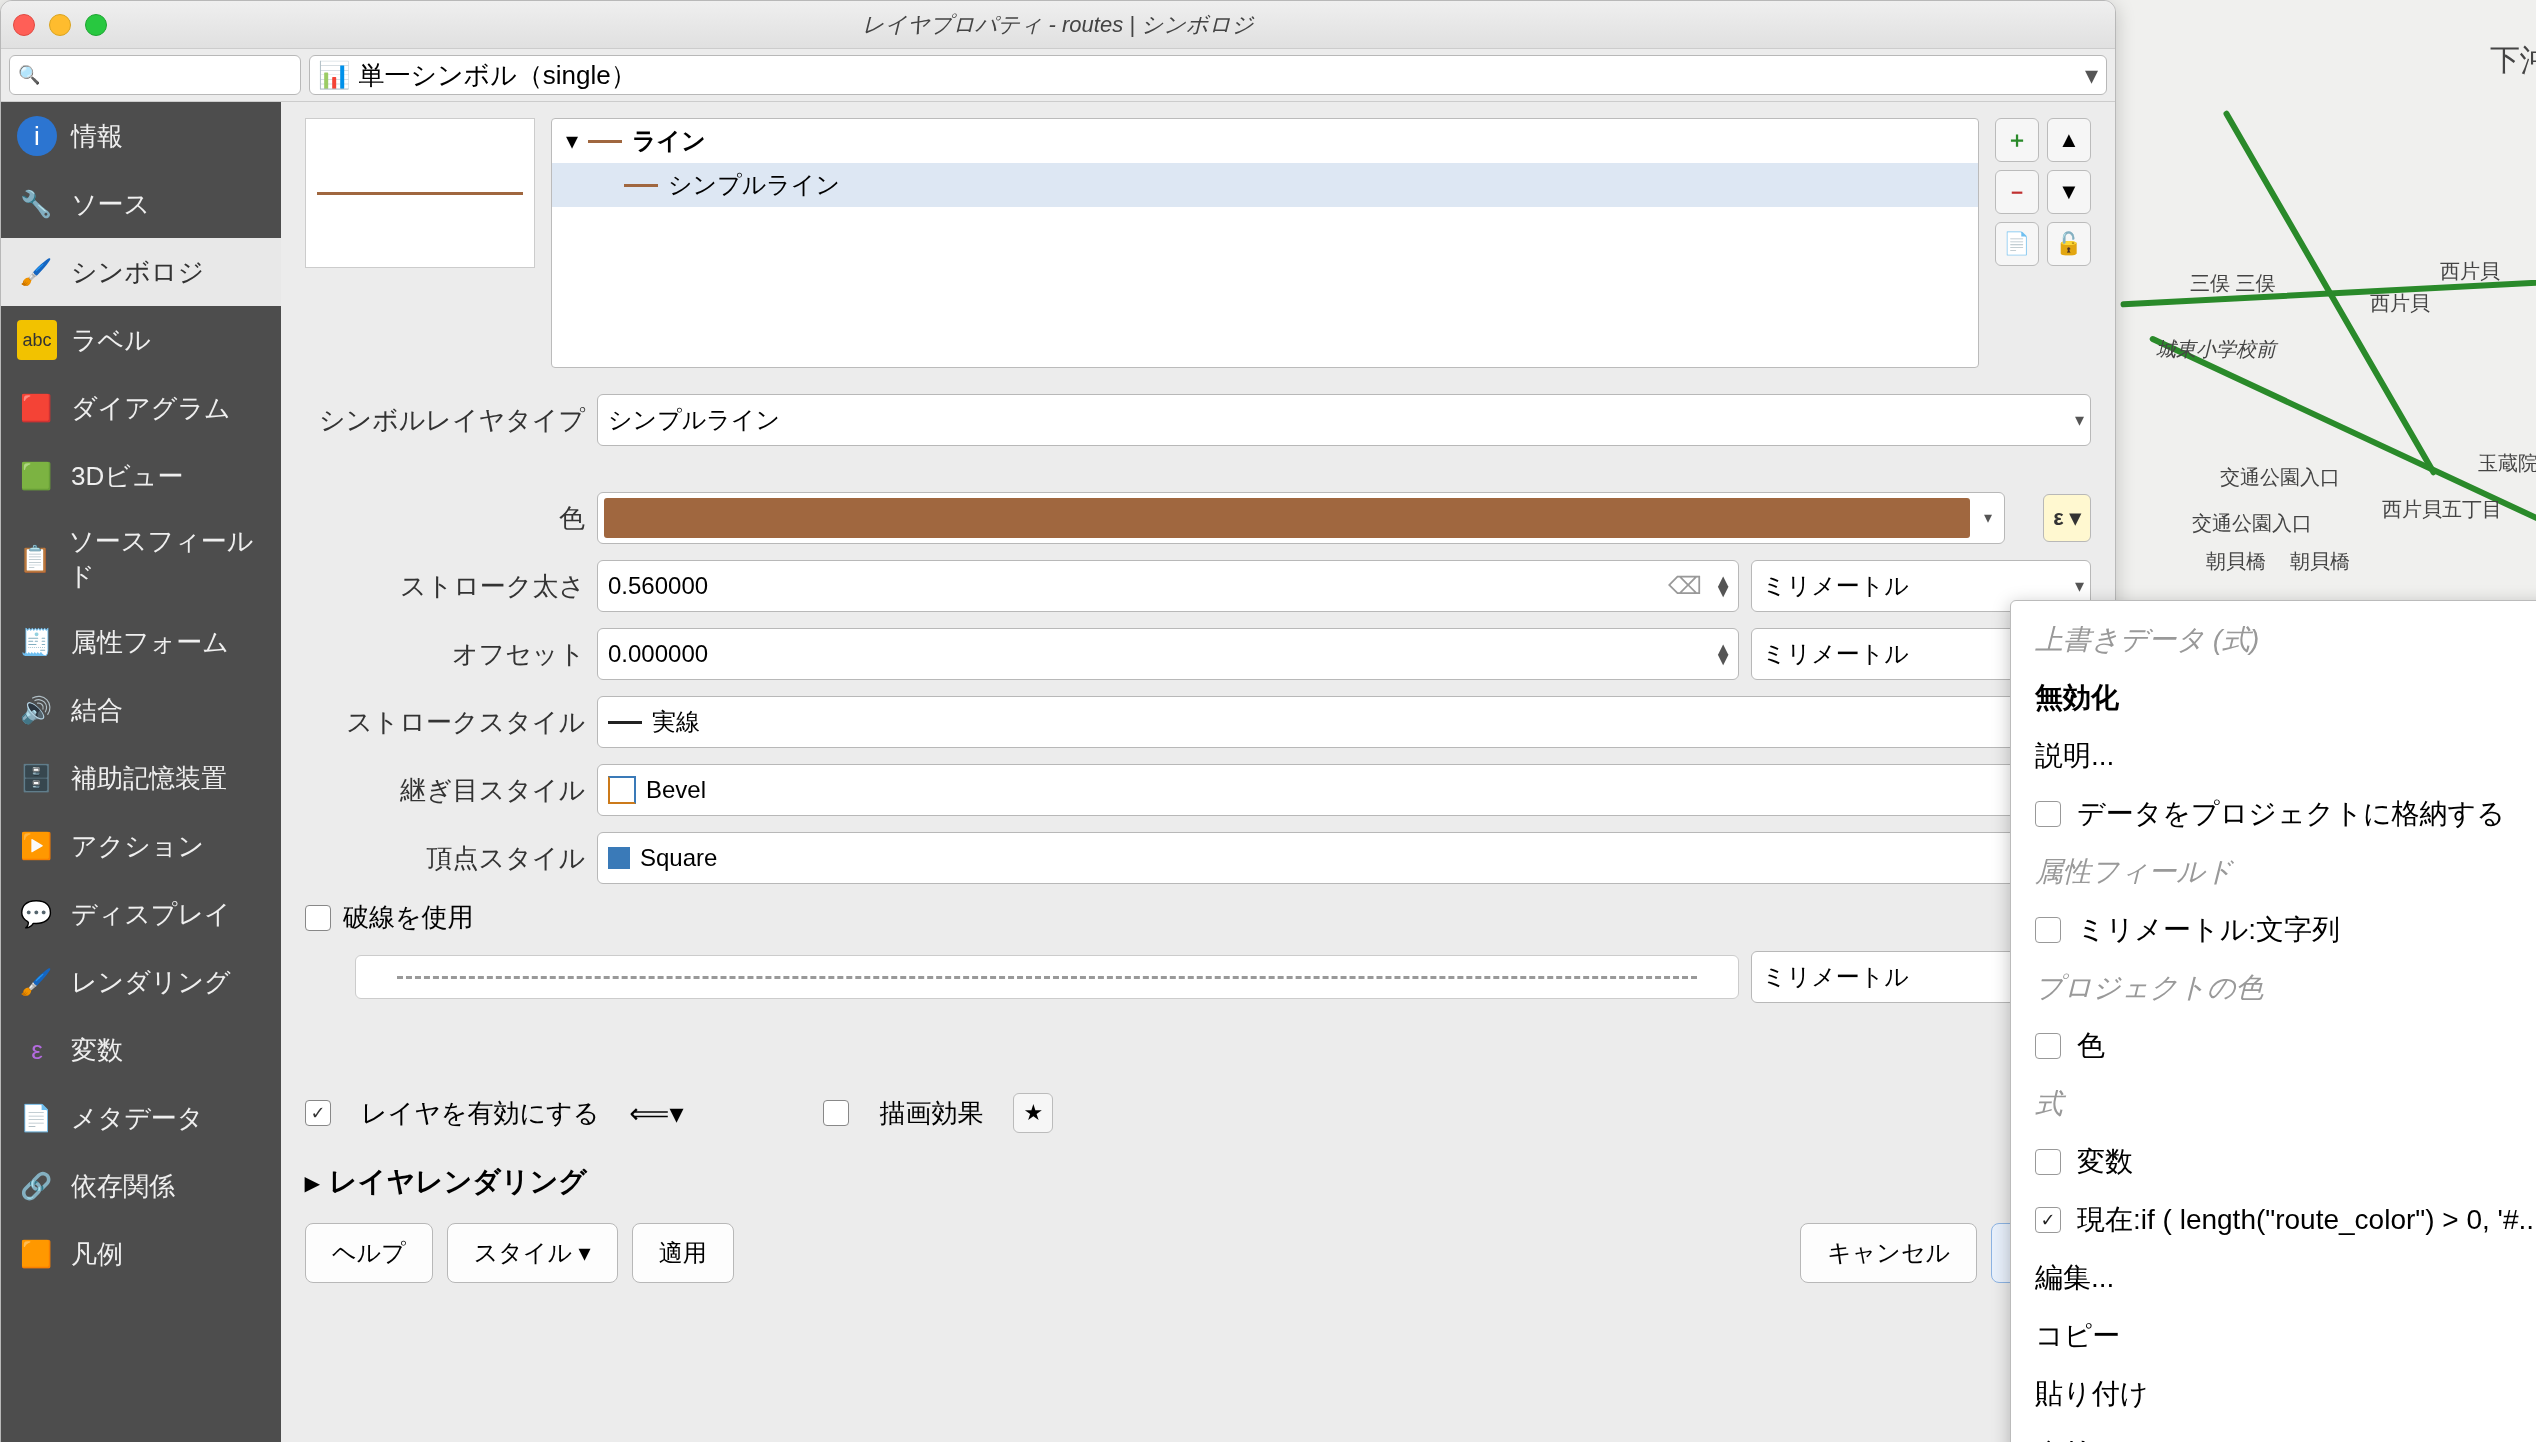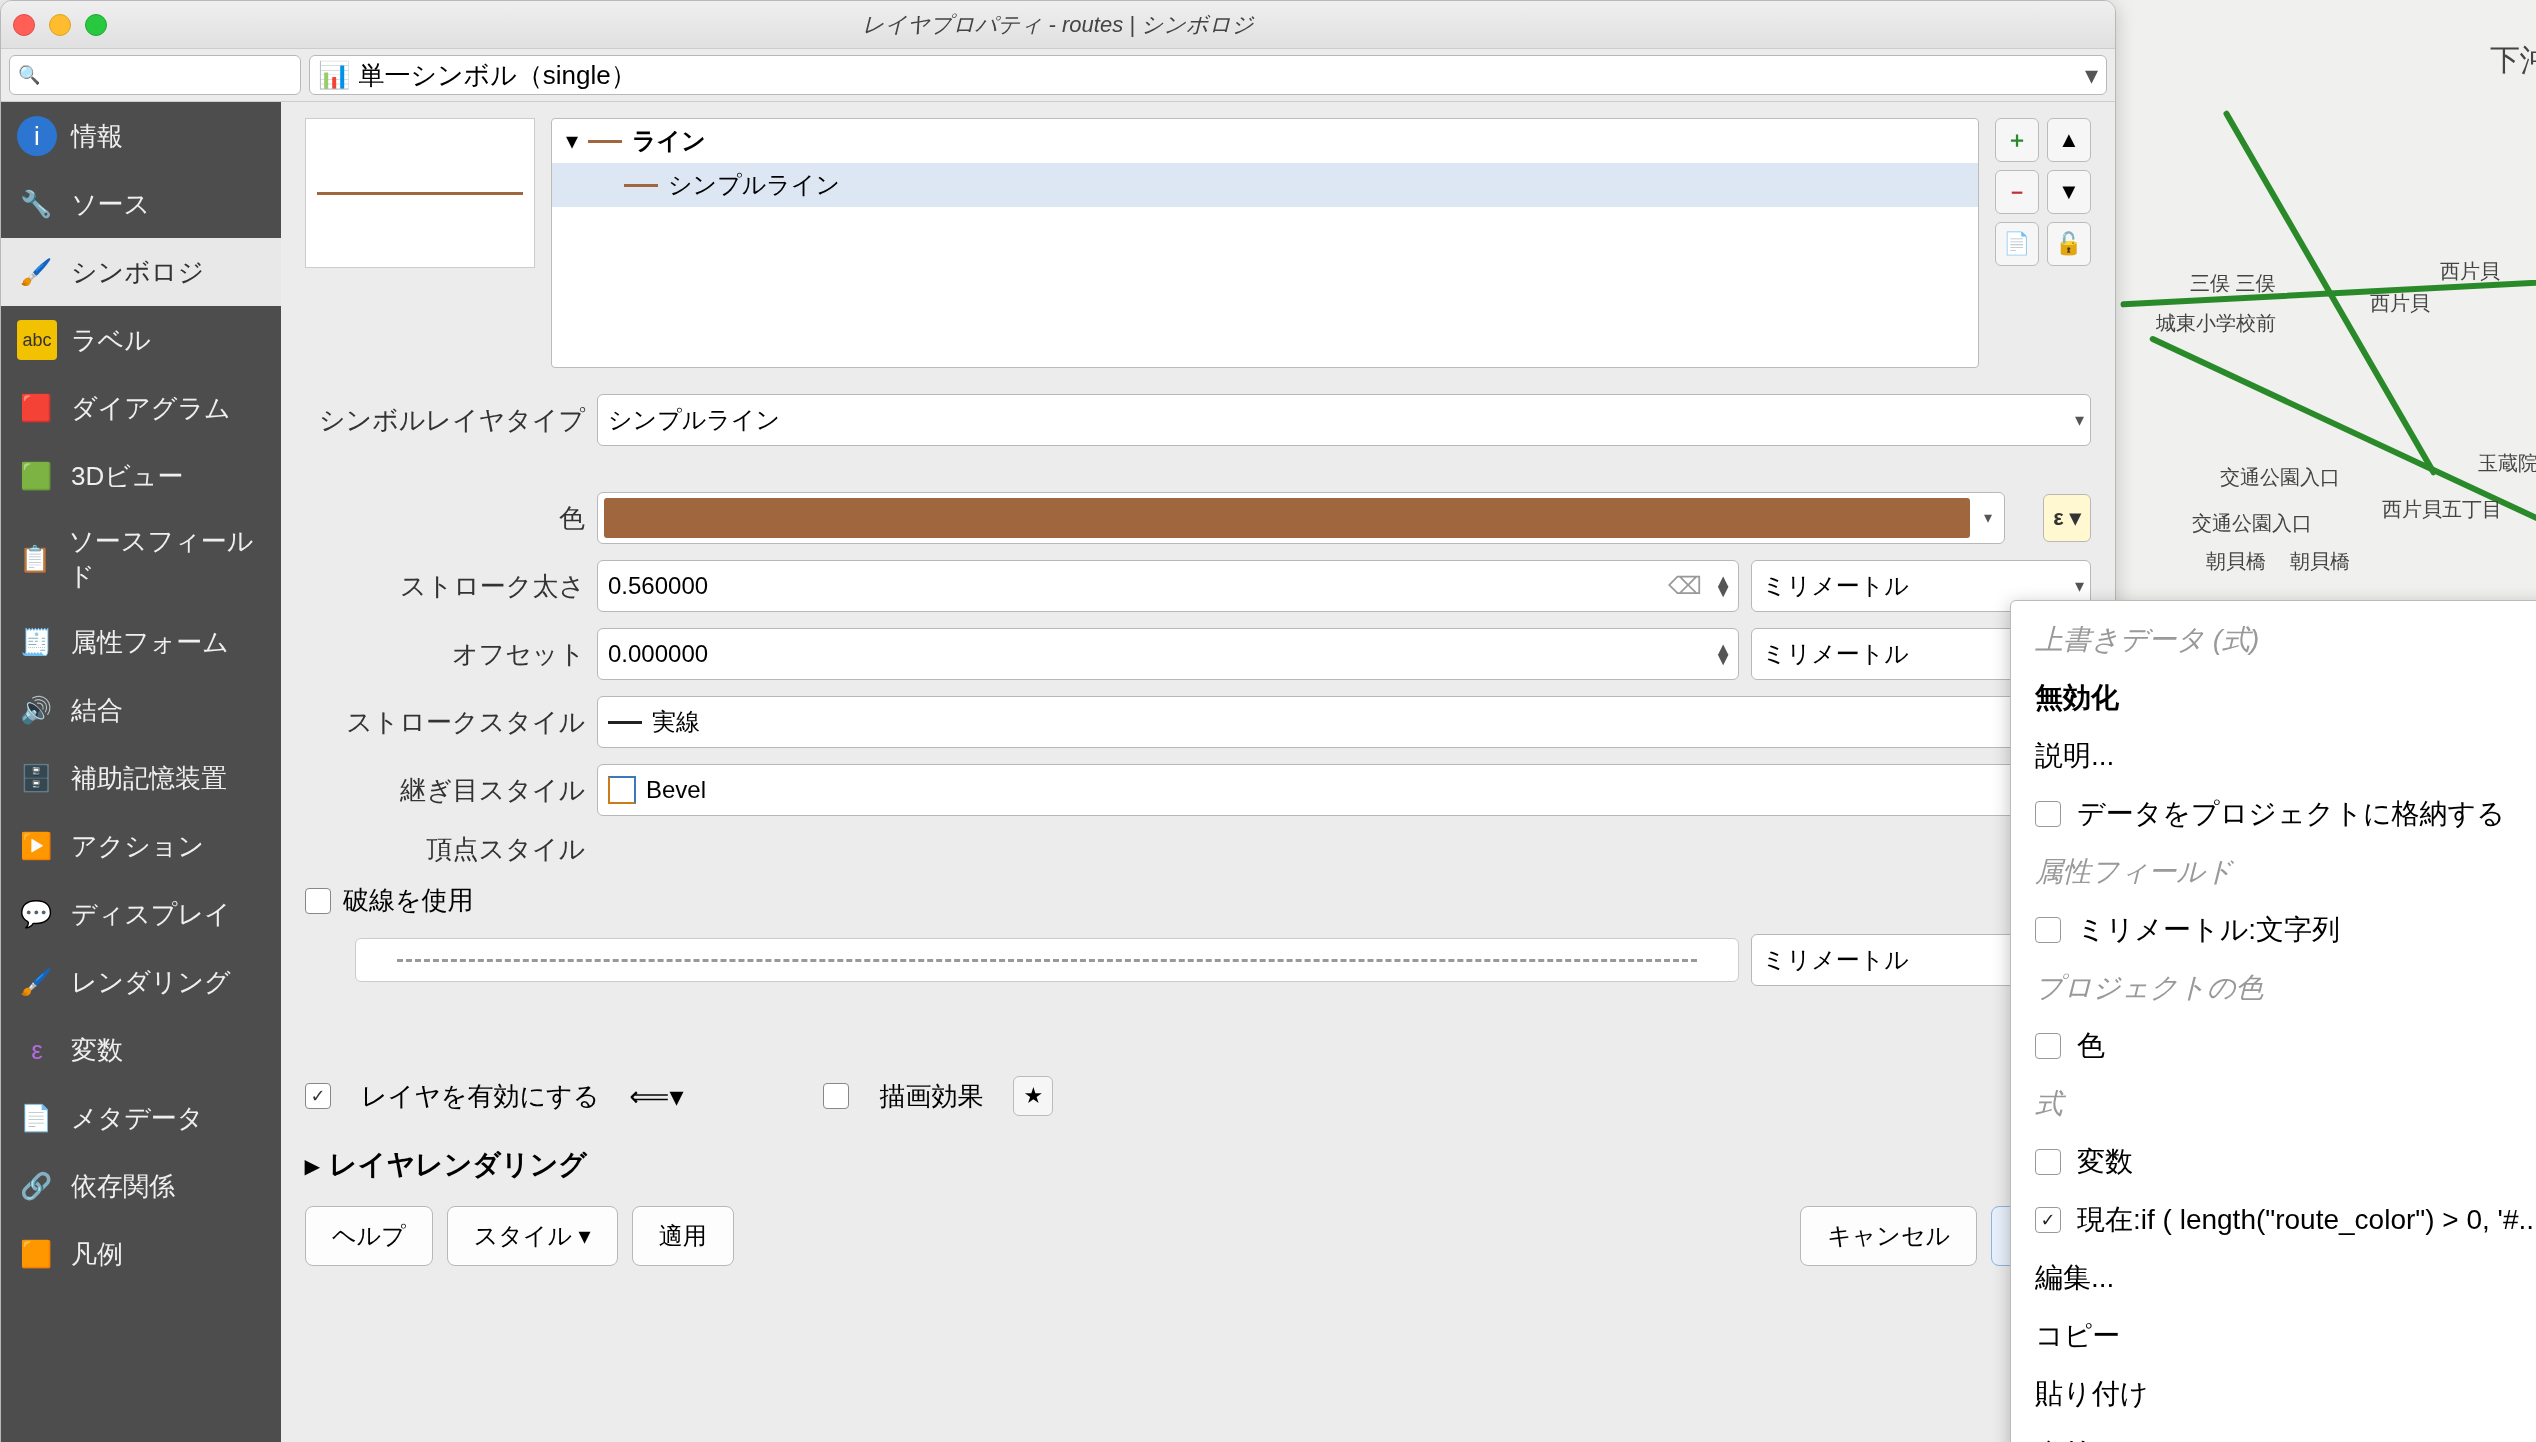--- a/index.html
+++ b/index.html
@@ -89,21 +89,21 @@
   <div class="map-road" style="left:2120px;top:280px;width:820px;transform:rotate(-3deg);"></div>
   <div class="map-road" style="left:2120px;top:470px;width:640px;transform:rotate(25deg);"></div>
   <div class="map-road" style="left:2120px;top:290px;width:420px;transform:rotate(60deg);"></div>
   <div class="map-road-red" style="left:2260px;top:1130px;width:600px;transform:rotate(35deg);"></div>
 
   <span class="map-label" style="left:2490px;top:40px;font-size:30px;">下沖町</span>
 
   <span class="map-label" style="left:2440px;top:258px;">西片貝</span>
   <span class="map-label" style="left:2370px;top:290px;">西片貝</span>
   <span class="map-label" style="left:2190px;top:270px;">三俣 三俣</span>
-  <span class="map-label" style="left:2156px;top:310px;">城東小学校前</span>
+  <span class="map-label" style="left:2156px;top:336px;font-style:italic;">城東小学校前</span>
 
   <span class="map-label" style="left:2478px;top:450px;">玉蔵院 玉蔵院</span>
 
   <span class="map-label" style="left:2220px;top:464px;">交通公園入口</span>
   <span class="map-label" style="left:2192px;top:510px;">交通公園入口</span>
   <span class="map-label" style="left:2206px;top:548px;">朝貝橋</span>
   <span class="map-label" style="left:2290px;top:548px;">朝貝橋</span>
   <span class="map-label" style="left:2382px;top:496px;">西片貝五丁目</span>
 
 </div>
@@ -295,20 +295,25 @@
           <div class="form-label">継ぎ目スタイル</div>
           <div class="combo" style="flex:1;">
               <span class="join-icon"></span>
               <span>Bevel</span>
               <span class="arrow">▾</span>
             </div>
         </div>
 
         <div class="form-row">
           <div class="form-label">頂点スタイル</div>
+          <div class="combo" style="flex:1;">
+              <span class="square-icon"></span>
+              <span>Square</span>
+              <span class="arrow">▾</span>
+            </div>
         </div>
 
         <div class="form-row">
           <span class="chk"></span>
           <span style="font-size:26px;">破線を使用</span>
         </div>
 
         <div class="form-row" style="padding-left:50px;">
           <div class="dash-preview">
               <div class="dash-line"></div>

